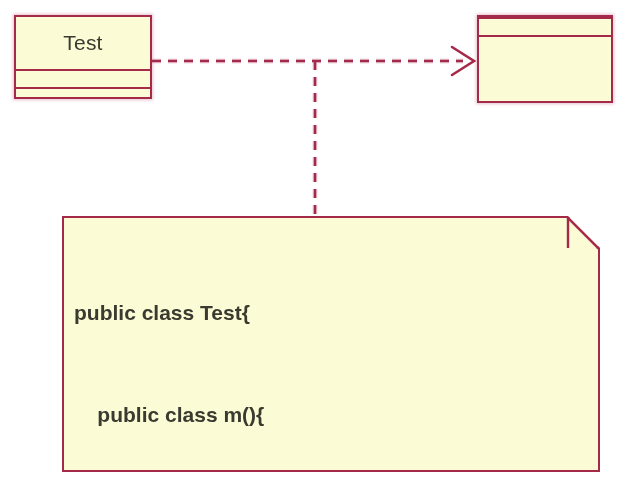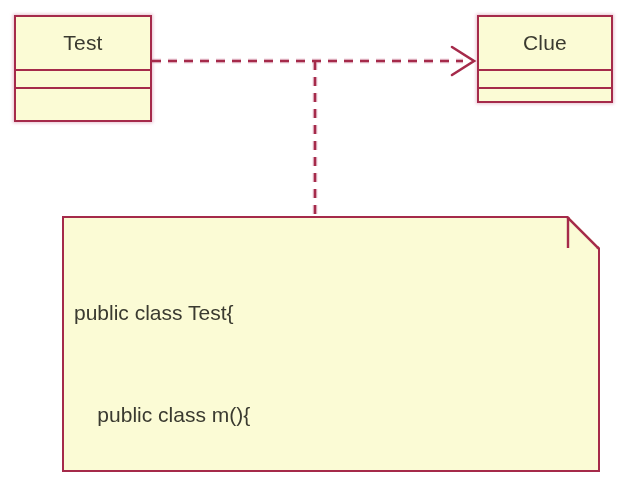--- a/index.html
+++ b/index.html
@@ -9,58 +9,55 @@
 
   
   .uml-class{position:absolute;background:#fbfbd5;
              border:2px solid #a52a4a;
              box-shadow:0 0 3px 1px rgba(214,140,170,.55);
              box-sizing:border-box;}
   .uml-name{height:100%;display:flex;align-items:center;justify-content:center;
             font-size:21px;color:#3a3a30;letter-spacing:.2px;}
   .uml-compart{border-top:2px solid #a52a4a;box-sizing:border-box;}
 
-  #class-test{left:14px;top:15px;width:138px;height:107px;}
+  #class-test{left:14px;top:15px;width:138px;height:84px;}
   #class-clue{left:477px;top:15px;width:136px;height:88px;}
   .name-row{height:52px;box-sizing:border-box;}
   .c1{height:18px;}
   .c2{height:18px;}
 
   
   svg#connectors{position:absolute;left:0;top:0;width:631px;height:496px;
                  overflow:visible;pointer-events:none;}
 
   
   #note-box{position:absolute;left:62px;top:216px;width:538px;height:256px;}
   #note-shape{position:absolute;inset:0;background:#fbfbd5;
               border:2px solid #a52a4a;box-sizing:border-box;
               box-shadow:0 0 3px 1px rgba(214,140,170,.45);
               clip-path:polygon(0 0, calc(100% - 32px) 0, 100% 32px, 100% 100%, 0 100%);}
   #note-fold{position:absolute;right:0;top:0;width:34px;height:34px;}
   #note-code{position:absolute;left:12px;top:12px;right:14px;
              font-size:21px;line-height:34px;color:#3a3a30;white-space:pre;}
-  .code-line{white-space:pre;}
+  .code-line{white-space:pre;font-weight:bold;}
 </style>
 </head>
 <body>
 
 <div id="stage">
 
   <div class="uml-class" id="class-test">
     <div class="name-row">
       <div class="uml-name">Test</div>
     </div>
     <div class="uml-compart c1"></div>
     <div class="uml-compart c2"></div>
   </div>
 
   <div class="uml-class" id="class-clue">
-    <div class="name-row">
-      <div class="uml-name">Clue</div>
-    </div>
     <div class="uml-compart c1"></div>
     <div class="uml-compart c2"></div>
   </div>
 
   <svg id="connectors">
 
     <g stroke="#e3b7ca" stroke-width="5" fill="none" stroke-linecap="butt" opacity=".55">
       <line x1="152" y1="61" x2="463" y2="61" stroke-dasharray="9 7"></line>
       <line x1="315" y1="61" x2="315" y2="215" stroke-dasharray="9 7"></line>
     </g>

